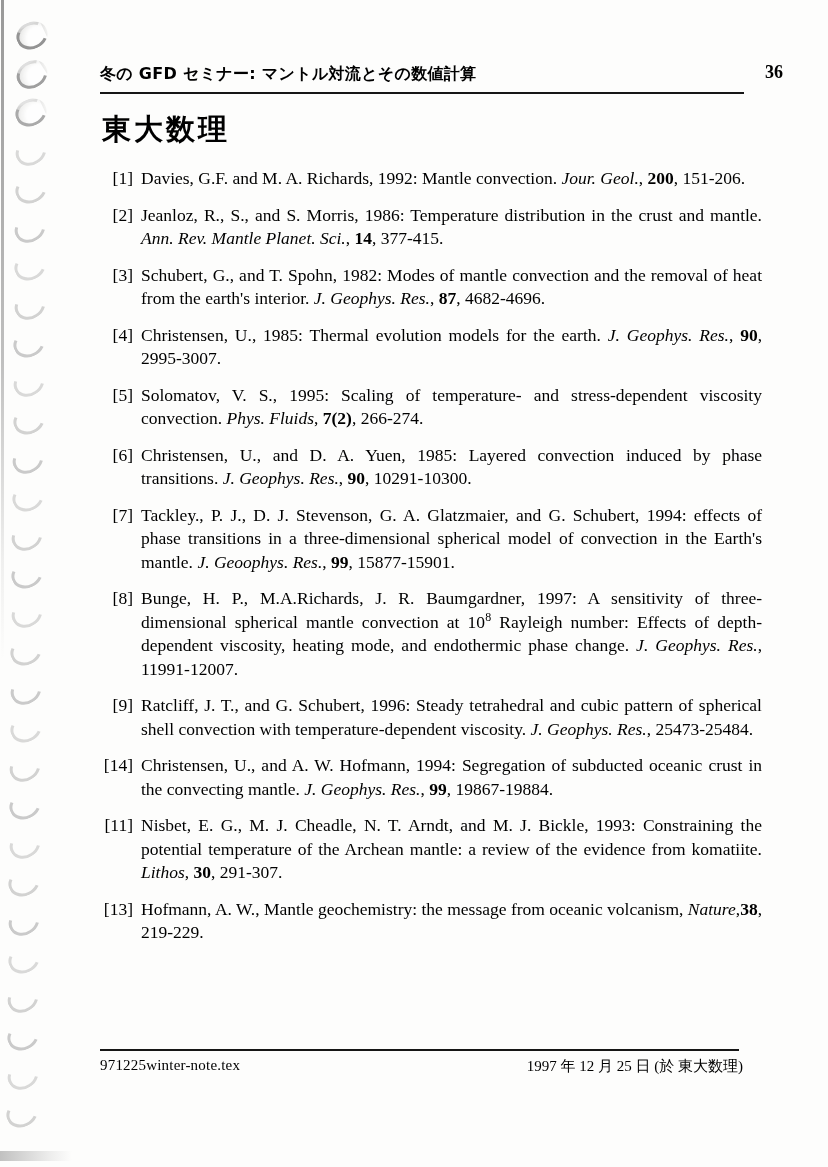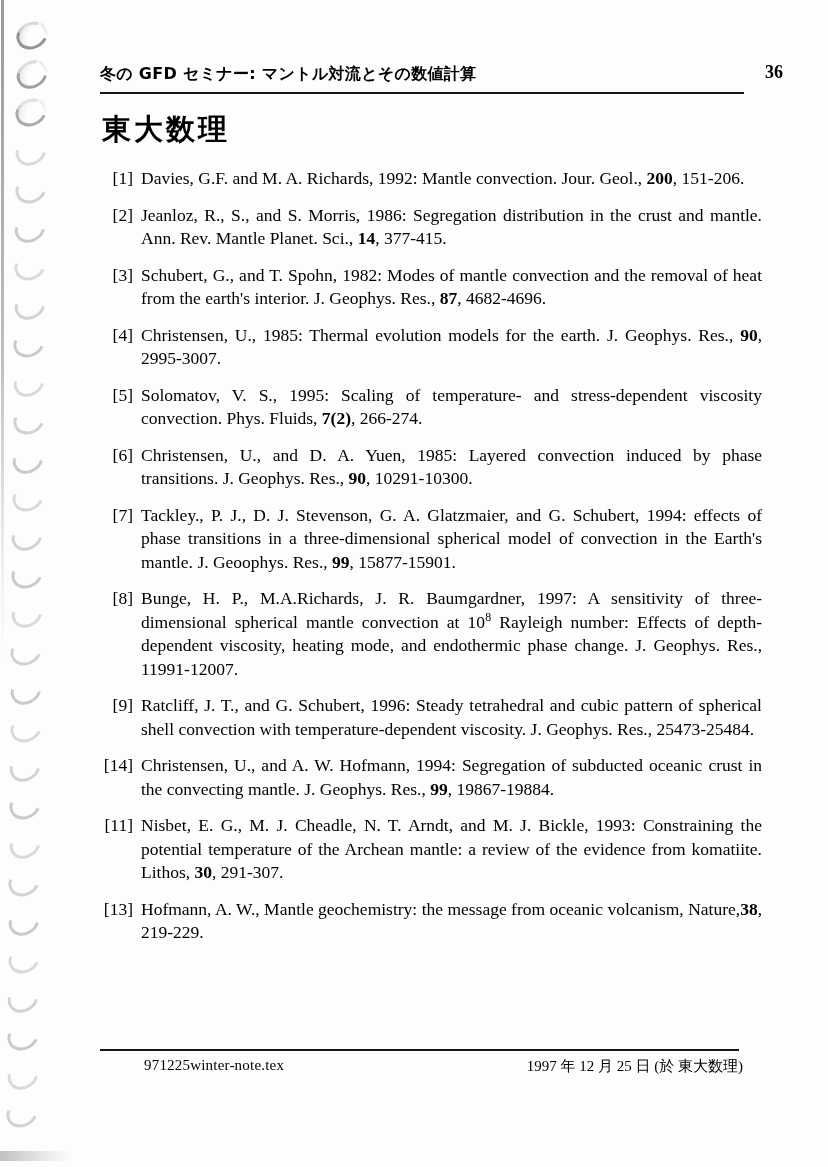--- a/index.html
+++ b/index.html
@@ -87,35 +87,34 @@
     padding-left: 41px;
     margin-bottom: 13px;
     text-align: justify;
   }
   .ref-label {
     position: absolute;
     left: 0; top: 0;
     width: 33px;
     text-align: right;
   }
-  .seg-i { }
+  .seg-i { font-style: italic; }
   .seg-b { font-weight: 700; }
   .seg-sup { vertical-align: super; font-size: 0.68em; line-height: 0; }
   .footer-rule {
     position: absolute;
     left: 100px; top: 1049px;
     width: 639px; height: 2px;
     background: #161616;
   }
   .footer-left {
     position: absolute;
     left: 100px; top: 1057px;
     font-size: 15px;
     letter-spacing: 0.2px;
-    margin-left: 44px;
   }
   .footer-right {
     position: absolute;
     left: 100px; top: 1057px;
     width: 643px;
     text-align: right;
     font-size: 15px;
   }
   .corner-smudge {
     position: absolute;
@@ -166,21 +165,21 @@
   <div class="running-header">冬の GFD セミナー: マントル対流とその数値計算</div>
 
   <div class="page-number">36</div>
 
   <div class="header-rule"></div>
 
   <h1 class="section-title">東大数理</h1>
 
   <div id="refs" class="refs">
       <div class="ref-item"><span class="ref-label">[1]</span><span>Davies, G.F. and M. A. Richards, 1992: Mantle convection. </span><span class="seg-i">Jour. Geol.</span><span>, </span><span class="seg-b">200</span><span>, 151-206.</span></div>
-      <div class="ref-item"><span class="ref-label">[2]</span><span>Jeanloz, R., S., and S. Morris, 1986: Segregation distribution in the crust and mantle. </span><span class="seg-i">Ann. Rev. Mantle Planet. Sci.</span><span>, </span><span class="seg-b">14</span><span>, 377-415.</span></div>
+      <div class="ref-item"><span class="ref-label">[2]</span><span>Jeanloz, R., S., and S. Morris, 1986: Temperature distribution in the crust and mantle. </span><span class="seg-i">Ann. Rev. Mantle Planet. Sci.</span><span>, </span><span class="seg-b">14</span><span>, 377-415.</span></div>
       <div class="ref-item"><span class="ref-label">[3]</span><span>Schubert, G., and T. Spohn, 1982: Modes of mantle convection and the removal of heat from the earth's interior. </span><span class="seg-i">J. Geophys. Res.</span><span>, </span><span class="seg-b">87</span><span>, 4682-4696.</span></div>
       <div class="ref-item"><span class="ref-label">[4]</span><span>Christensen, U., 1985: Thermal evolution models for the earth. </span><span class="seg-i">J. Geophys. Res.</span><span>, </span><span class="seg-b">90</span><span>, 2995-3007.</span></div>
       <div class="ref-item"><span class="ref-label">[5]</span><span>Solomatov, V. S., 1995: Scaling of temperature- and stress-dependent viscosity convection. </span><span class="seg-i">Phys. Fluids</span><span>, </span><span class="seg-b">7(2)</span><span>, 266-274.</span></div>
       <div class="ref-item"><span class="ref-label">[6]</span><span>Christensen, U., and D. A. Yuen, 1985: Layered convection induced by phase transitions. </span><span class="seg-i">J. Geophys. Res.</span><span>, </span><span class="seg-b">90</span><span>, 10291-10300.</span></div>
       <div class="ref-item"><span class="ref-label">[7]</span><span>Tackley., P. J., D. J. Stevenson, G. A. Glatzmaier, and G. Schubert, 1994: effects of phase transitions in a three-dimensional spherical model of convection in the Earth's mantle. </span><span class="seg-i">J. Geoophys. Res.</span><span>, </span><span class="seg-b">99</span><span>, 15877-15901.</span></div>
       <div class="ref-item"><span class="ref-label">[8]</span><span>Bunge, H. P., M.A.Richards, J. R. Baumgardner, 1997: A sensitivity of three-dimensional spherical mantle convection at 10</span><span class="seg-sup">8</span><span> Rayleigh number: Effects of depth-dependent viscosity, heating mode, and endothermic phase change. </span><span class="seg-i">J. Geophys. Res.</span><span>, 11991-12007.</span></div>
       <div class="ref-item"><span class="ref-label">[9]</span><span>Ratcliff, J. T., and G. Schubert, 1996: Steady tetrahedral and cubic pattern of spherical shell convection with temperature-dependent viscosity. </span><span class="seg-i">J. Geophys. Res.</span><span>, 25473-25484.</span></div>
       <div class="ref-item"><span class="ref-label">[14]</span><span>Christensen, U., and A. W. Hofmann, 1994: Segregation of subducted oceanic crust in the convecting mantle. </span><span class="seg-i">J. Geophys. Res.</span><span>, </span><span class="seg-b">99</span><span>, 19867-19884.</span></div>
       <div class="ref-item"><span class="ref-label">[11]</span><span>Nisbet, E. G., M. J. Cheadle, N. T. Arndt, and M. J. Bickle, 1993: Constraining the potential temperature of the Archean mantle: a review of the evidence from komatiite. </span><span class="seg-i">Lithos</span><span>, </span><span class="seg-b">30</span><span>, 291-307.</span></div>
       <div class="ref-item"><span class="ref-label">[13]</span><span>Hofmann, A. W., Mantle geochemistry: the message from oceanic volcanism, </span><span class="seg-i">Nature</span><span>,</span><span class="seg-b">38</span><span>, 219-229.</span></div>

